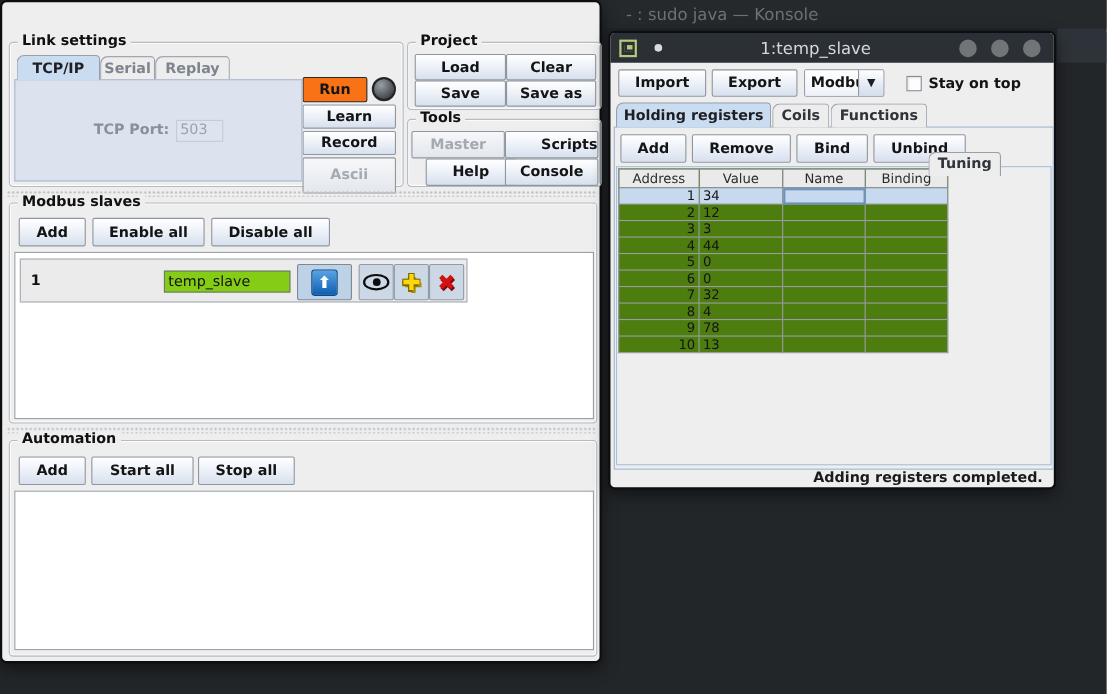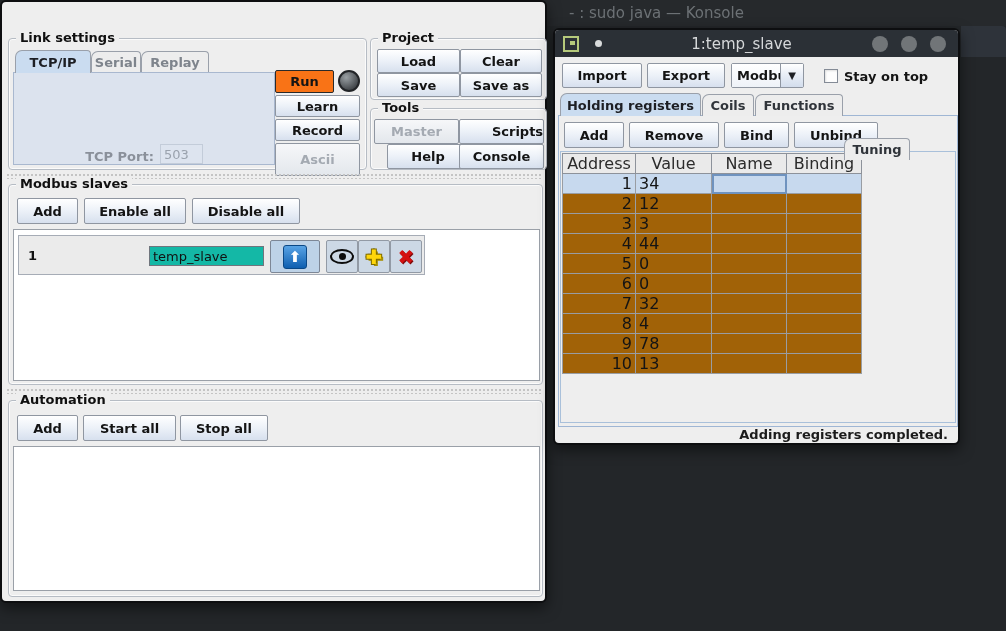--- a/index.html
+++ b/index.html
@@ -98,21 +98,21 @@
   .splitter {
     position: absolute; height: 6px;
     background-image: radial-gradient(circle, #c4c4c4 1px, transparent 1.2px);
     background-size: 4px 4px;
   }
 
   .white-panel { position: absolute; background: #ffffff; border: 1px solid #9aa0a8; }
 
   input.text-field {
     position: absolute; font-family: inherit; font-size: 13px; color: #111;
-    background: #14b8a6; border: 1.5px solid #70757d; padding: 0 3px; outline: none;
+    background: #84cc16; border: 1.5px solid #70757d; padding: 0 3px; outline: none;
   }
   input.text-field.disabled {
     background: #dde4ef; border: 1px solid #c3ccd9; color: #9aa2ad; text-align: left;
   }
 
   
   .tab-panel {
     position: absolute; background: #dce3ee; border: 1px solid #a9b8cf; z-index: 2;
   }
   .tcp-label { font-weight: bold; font-size: 13px; color: #8a909a; }
@@ -156,22 +156,22 @@
     border-left: 1px solid #8f96a1; font-size: 10px; color: #1d1f24;
   }
   .checkbox {
     position: absolute; width: 14px; height: 14px; background: #fdfdfd;
     border: 1px solid #848b96; box-shadow: inset 1px 1px 2px rgba(0,0,0,.12);
   }
   .check-label { position: absolute; font-weight: bold; font-size: 13px; color: #141414; }
 
   
   .scrollpane { position: absolute; background: #eeeeee; border: 1px solid #a9c0da; }
-  .reg-table { border-collapse: collapse; table-layout: fixed; background: #a16207;
-    font-size: 16px; margin: 1px 0 0 1px; }
+  .reg-table { border-collapse: collapse; table-layout: fixed; background: #4d7c0f;
+    font-size: 12px; margin: 1px 0 0 1px; }
   .reg-table th {
     font-weight: normal; background: #eaeaea; color: #2b2b2b;
     border: 1px solid #8d929a; height: 17px; padding: 0; overflow: hidden;
   }
   .reg-table td {
     border: 1px solid #999da3; height: 15px; padding: 0 3px; color: #141414;
     overflow: hidden; white-space: nowrap;
   }
   .reg-table .col-address { text-align: right; }
   .reg-table tr.selected td { background: #c7d9ee; }
@@ -198,21 +198,21 @@
       <span class="group-title">Link settings</span>
       <div class="tab selected" style="left:6px; top:11px; width:76px;">
         <span>TCP/IP</span>
       </div>
       <div class="tab dim" style="left:82px; top:12px; width:50px;">
         <span>Serial</span>
       </div>
       <div class="tab dim" style="left:132px; top:12px; width:68px;">
         <span>Replay</span>
       </div>
-      <div class="tab-panel" style="left:4px; top:33px; width:262px; height:93px; display:flex; align-items:flex-end; justify-content:center; gap:6px;">
+      <div class="tab-panel" style="left:4px; top:33px; width:262px; height:93px; display:flex; align-items:center; justify-content:center; gap:6px;">
         <span class="tcp-label">TCP Port:</span>
         <input class="text-field disabled" style="position: static; width: 43px; height: 20px;" readonly="" value="503">
       </div>
       <button class="btn pressed" style="left:266px; top:31px; width:59px; height:23px;">Run</button>
       <span class="led" style="left:329px; top:31px; width:22px; height:22px;"></span>
       <button class="btn" style="left:266px; top:56px; width:85px; height:22px;">Learn</button>
       <button class="btn" style="left:266px; top:80px; width:85px; height:22px;">Record</button>
       <button class="btn disabled" style="left:266px; top:104px; width:85px; height:33px;">Ascii</button>
     </div>
 

